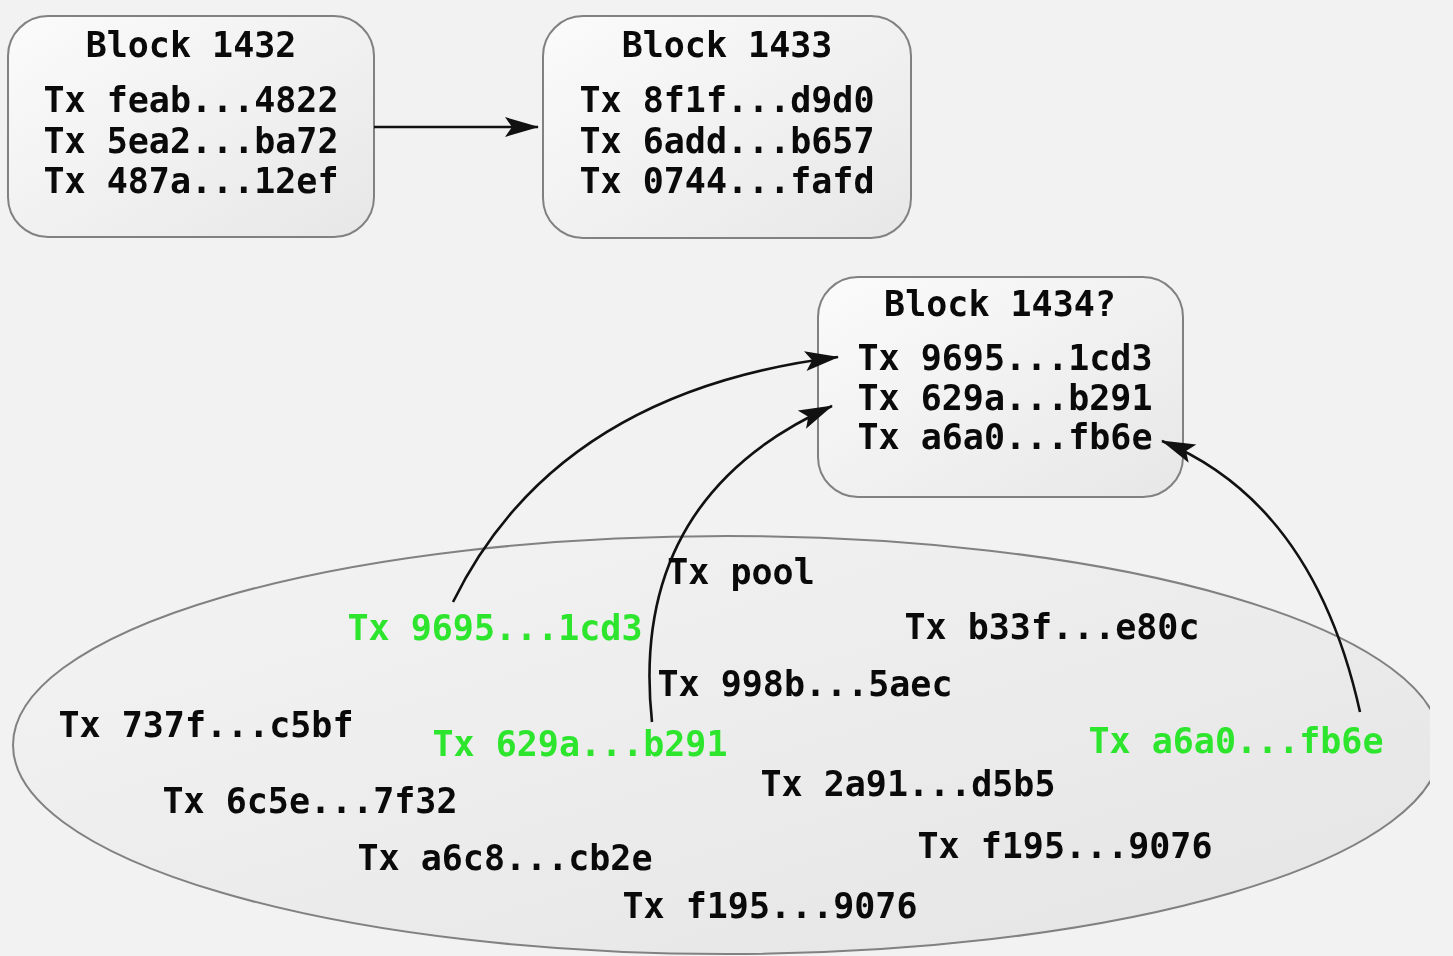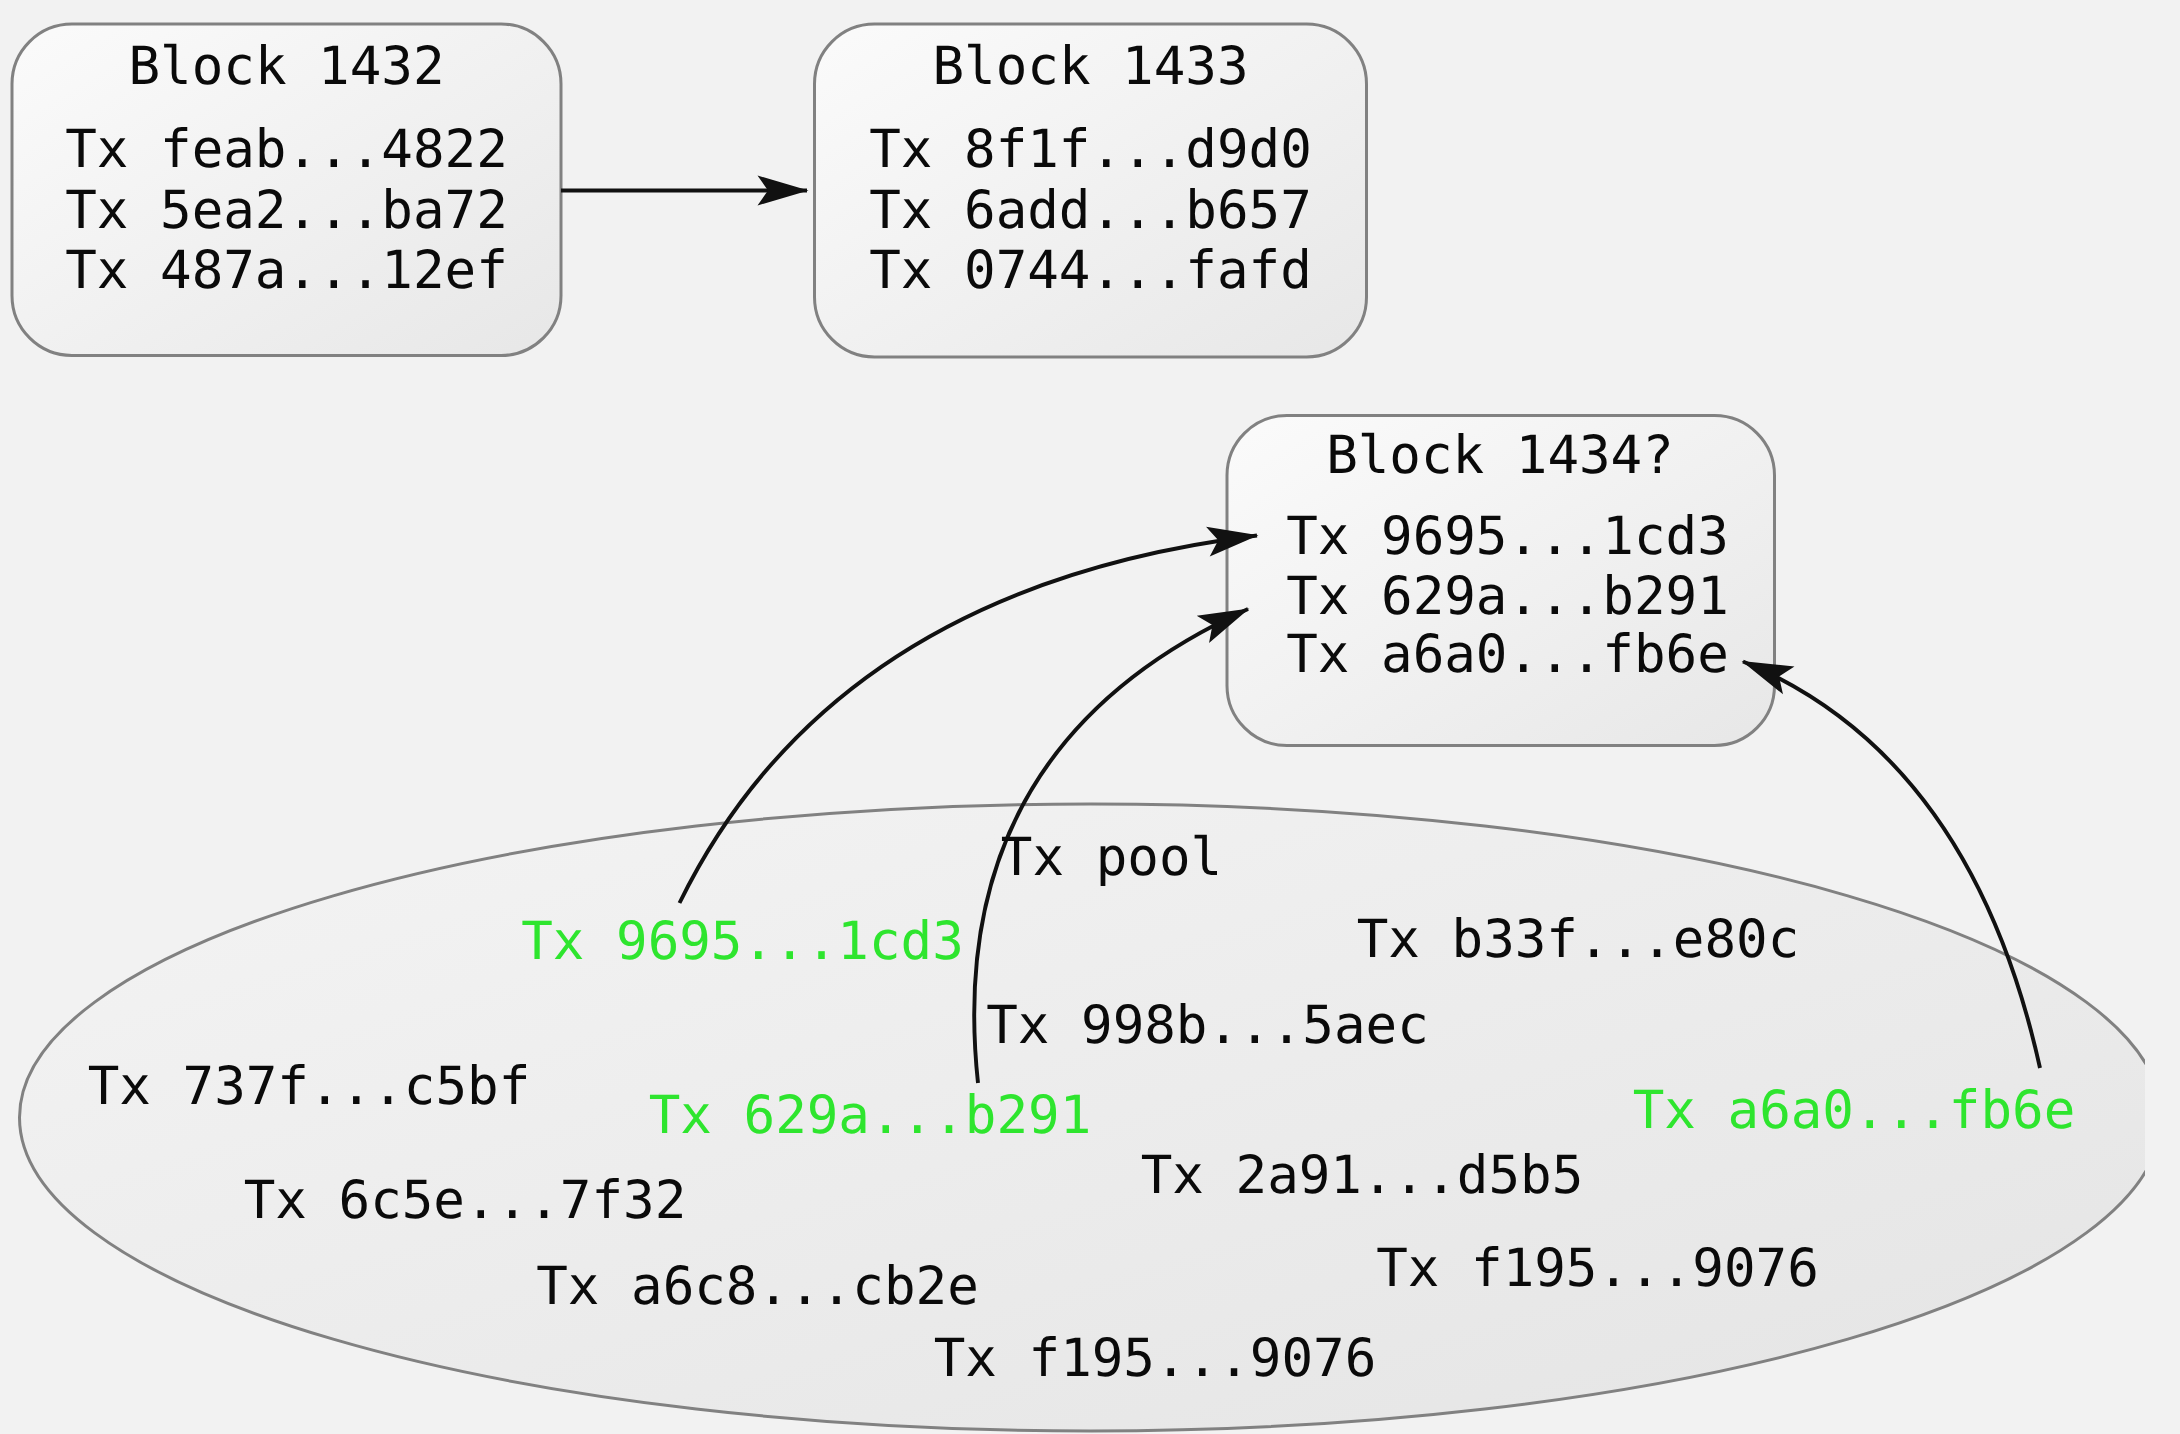--- a/index.html
+++ b/index.html
@@ -9,20 +9,21 @@
     --edge: #111111;
     --highlight: #2ee52e;
   }
   html, body { margin: 0; padding: 0; background: var(--bg); }
   .stage {
     position: relative;
     width: 1430px;
     height: 956px;
     background: var(--bg);
     overflow: hidden;
+    font-weight: bold;
   }
   svg { display: block; }
   text {
     font-family: "DejaVu Sans Mono", "Liberation Mono", monospace;
     font-size: 35px;
     fill: var(--ink);
     text-anchor: middle;
     dominant-baseline: central;
     white-space: pre;
   }

